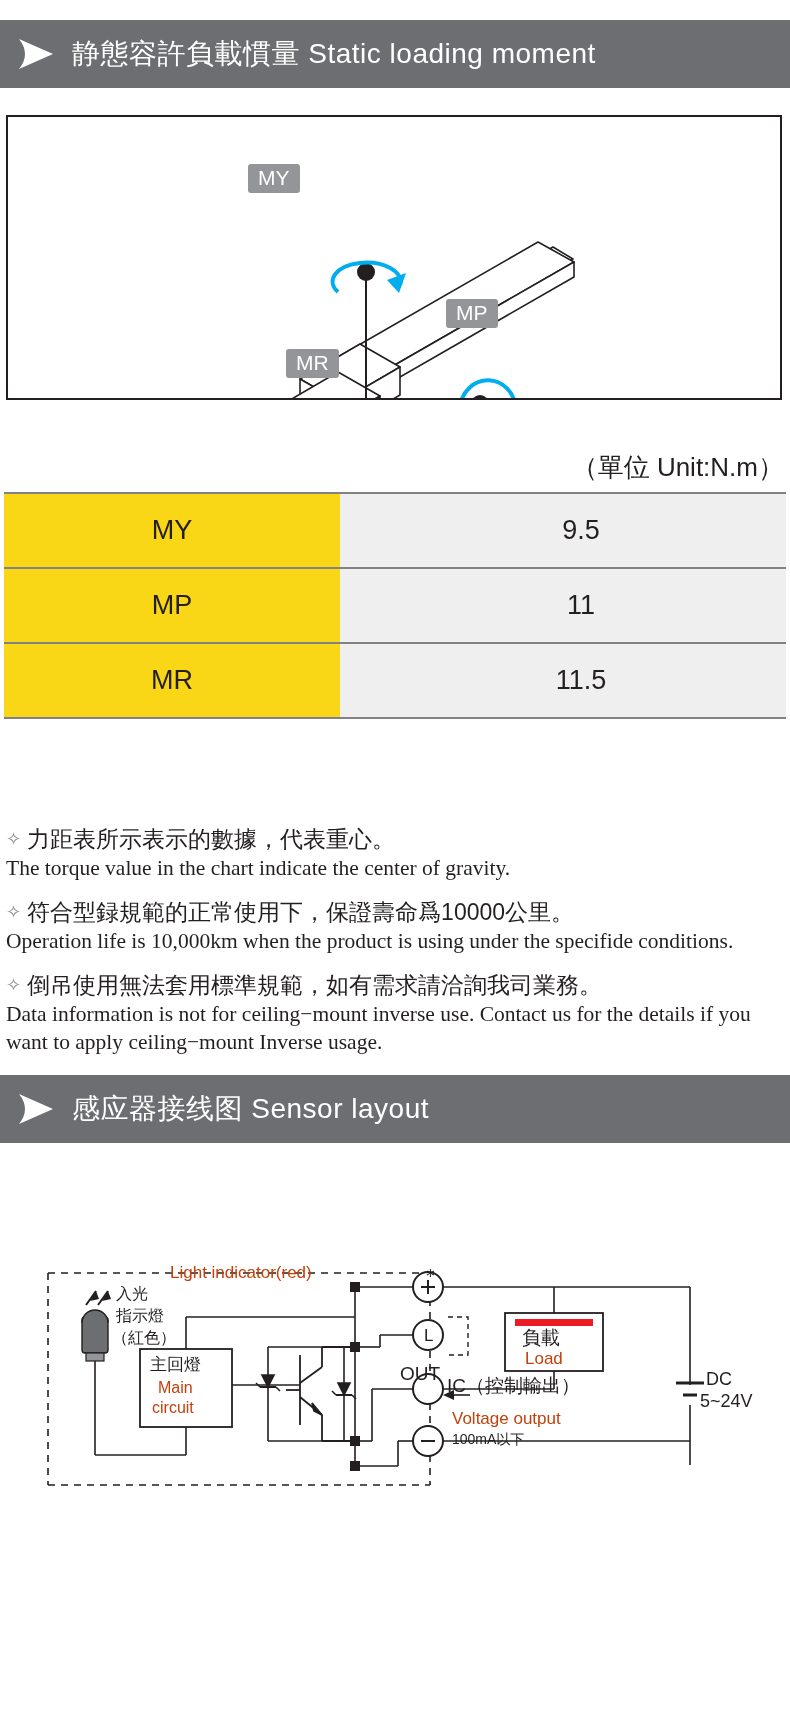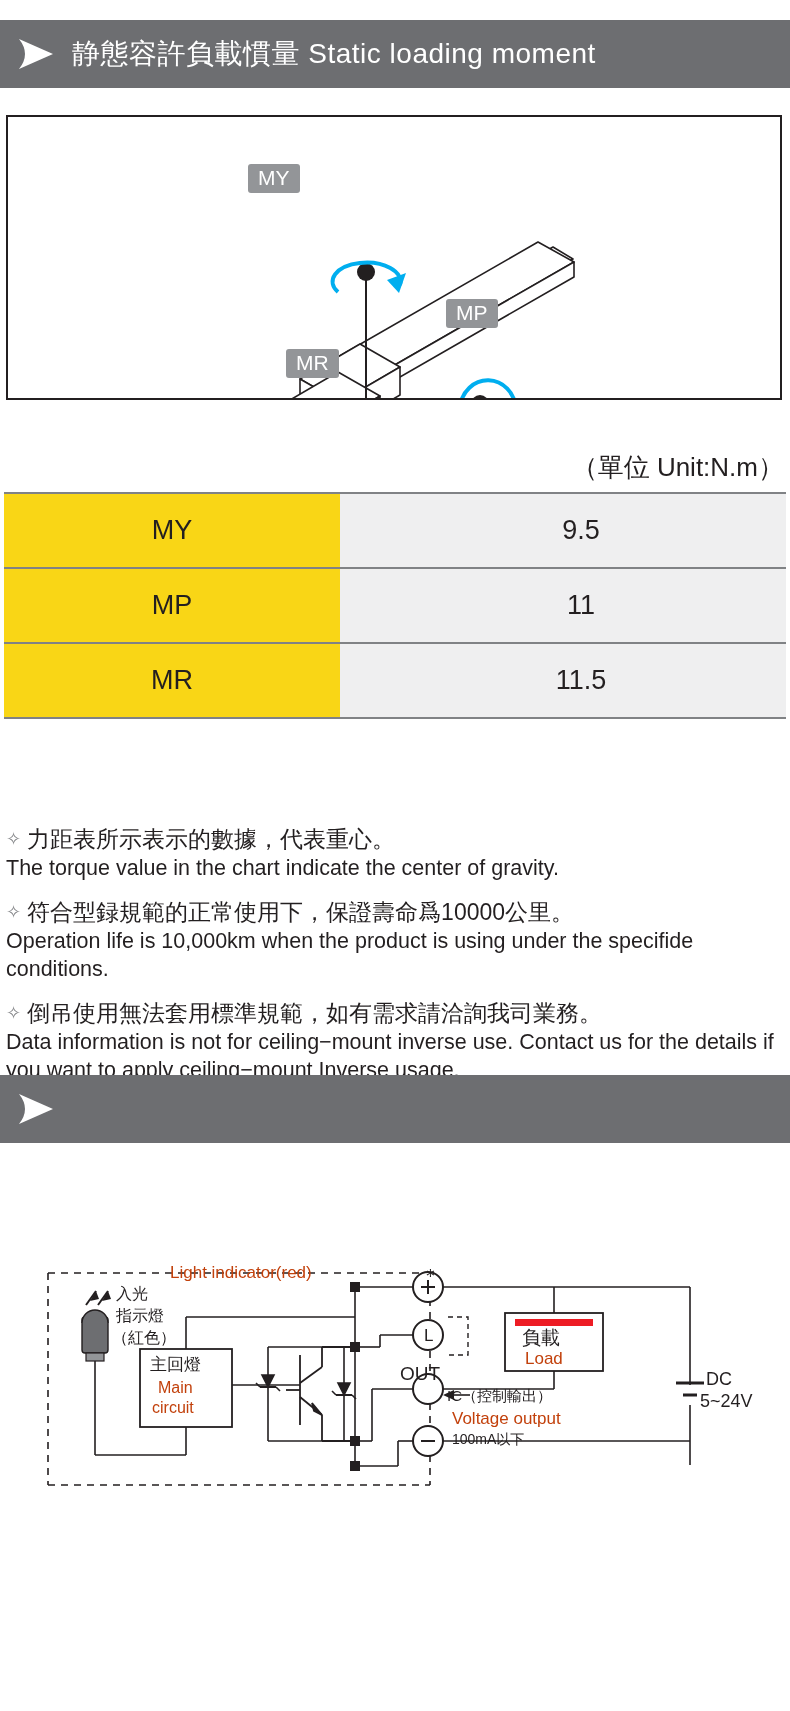--- a/index.html
+++ b/index.html
@@ -120,20 +120,21 @@
   .note-cn .bullet {
     color: #808285;
     font-size: 18px;
     margin-right: 6px;
     vertical-align: 2px;
   }
   .note-en {
     font-size: 21.5px;
     line-height: 1.3;
     color: #231f20;
+    font-family: Liberation Serif, serif;
   }
 
   
   .circuit-wrap {
     position: absolute;
     left: 0;
     top: 1255px;
     width: 790px;
     height: 330px;
   }
@@ -239,20 +240,21 @@
     <div class="note-en">Data information is not for ceiling−mount inverse use. Contact us for the details if you want to apply ceiling−mount Inverse usage.</div>
   </div>
 </div>
 
 <div class="section-bar" style="top:1075px;">
   <div class="arrow-box">
     <svg width="50" height="40" viewBox="0 0 50 40" aria-hidden="true">
       <path d="M8 5 L42 20 L8 35 Q20 20 8 5 Z" fill="#ffffff"></path>
     </svg>
   </div>
+  <div class="bar-title">感应器接线图  Sensor layout</div>
 </div>
 
 <div class="circuit-wrap">
   <svg width="790" height="330" viewBox="0 0 790 330" aria-hidden="true">
 
     <polyline points="48,18 48,230" fill="none" stroke="#231f20" stroke-width="1.6" stroke-dasharray="7 6"></polyline>
     <polyline points="48,18 430,18" fill="none" stroke="#231f20" stroke-width="1.6" stroke-dasharray="7 6"></polyline>
     <polyline points="48,230 430,230" fill="none" stroke="#231f20" stroke-width="1.6" stroke-dasharray="7 6"></polyline>
     <polyline points="430,18 430,230" fill="none" stroke="#231f20" stroke-width="1.6" stroke-dasharray="7 6"></polyline>
 
@@ -368,21 +370,21 @@
 
   <div class="c-text" style="left:150px; top:100px; font-size:17px;">主回燈</div>
   <div class="c-text gray" style="left:158px; top:124px;">Main</div>
   <div class="c-text gray" style="left:152px; top:144px;">circuit</div>
 
   <div class="c-text big" style="left:421px; top:10px;">＊</div>
   <div class="c-text" style="left:424px; top:71px; font-size:17px;">L</div>
   <div class="c-text" style="left:421px; top:176px; font-size:20px;"></div>
 
   <div class="c-text big" style="left:400px; top:108px;">OUT</div>
-  <div class="c-text" style="left:447px; top:132px; font-size:15px;">IC（控制輸出）</div>
+  <div class="c-text" style="left:447px; top:120px; font-size:19px;">IC（控制輸出）</div>
   <div class="c-text gray" style="left:452px; top:154px; font-size:17px;">Voltage output</div>
   <div class="c-text" style="left:452px; top:176px; font-size:14px;">100mA以下</div>
 
   <div class="c-text" style="left:522px; top:72px; font-size:19px;">負載</div>
   <div class="c-text gray" style="left:525px; top:94px; font-size:17px;">Load</div>
 
   <div class="c-text" style="left:706px; top:114px; font-size:18px;">DC</div>
   <div class="c-text" style="left:700px; top:136px; font-size:18px;">5~24V</div>
 </div>
 

